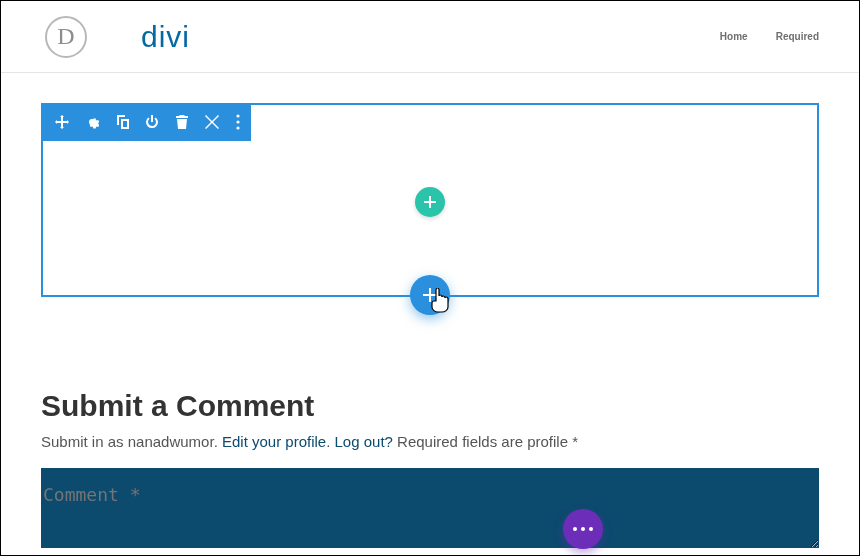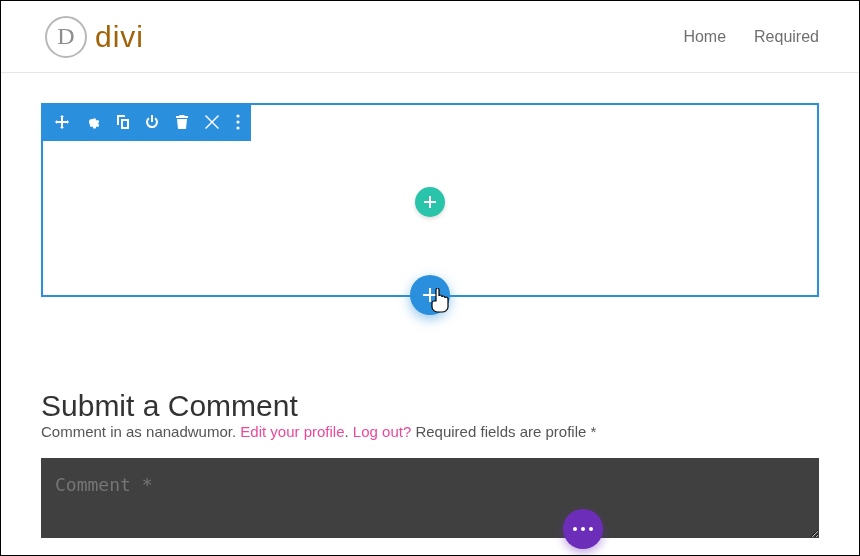--- a/index.html
+++ b/index.html
@@ -32,30 +32,31 @@
     border-radius: 50%;
     display: flex;
     align-items: center;
     justify-content: center;
     color: #8d8d8d;
     font-family: Georgia, serif;
     font-size: 24px;
   }
   .logo-text {
     font-size: 30px;
-    color: #a16207;
+    color: #0369a1;
     letter-spacing: 1px;
     font-weight: 300;
+    margin-left: 46px;
   }
   .nav {
     display: flex;
     gap: 28px;
-    font-size: 16px;
+    font-size: 10px;
     color: #6f6f6f;
-    font-weight: 400;
+    font-weight: 700;
   }
   .nav-item { cursor: pointer; white-space: nowrap; }
   .builder-section {
     margin: 30px 40px 0 40px;
     border: 2px solid #2a8fdc;
     position: relative;
     height: 194px;
     background: #fff;
   }
   .toolbar {
@@ -114,34 +115,35 @@
     pointer-events: none;
     z-index: 5;
   }
 
   .comments {
     margin: 92px 40px 0 40px;
   }
   .comments-title {
     font-size: 30px;
     color: #333;
-    font-weight: 400;
+    font-weight: 700;
+    margin-bottom: 10px;
   }
   .comments-meta {
     font-size: 15px;
     color: #555;
     margin-bottom: 18px;
   }
-  .comments-meta a { color: #ec4899; text-decoration: none; }
+  .comments-meta a { color: #0c4a6e; text-decoration: none; }
   .comment-box {
     width: 100%;
     height: 80px;
-    background: #404040;
+    background: #0c4a6e;
     border: none;
-    padding: 16px 14px;
+    padding: 16px 2px;
     font-size: 18px;
     color: #999;
   }
   .fab {
     position: absolute;
     width: 40px;
     height: 40px;
     background: #6c2eb9;
     border-radius: 50%;
     bottom: 6px;
@@ -209,21 +211,21 @@
   </div>
 </div>
 
 <svg class="cursor-pointer" width="22" height="26" viewBox="0 0 22 26">
   <path d="M7 2 L7 13 L5 13 C4 13 3 14 3 15 L3 19 C3 22 6 24 9 24 L13 24 C16 24 19 22 19 19 L19 11 C19 10 18 9 17 9 C17 9 16 9 16 10 C16 9 15 8 14 8 C13 8 13 9 13 9 C13 8 12 7 11 7 C10 7 10 8 10 8 L10 2 C10 1 9 0 8.5 0 C8 0 7 1 7 2 Z" fill="#fff" stroke="#000" stroke-width="1.2"></path>
 </svg>
 
 <div class="comments">
   <h2 class="comments-title">Submit a Comment</h2>
   <p class="comments-meta">
-    <span>Comment in as </span><span>nanadwumor</span>.
+    <span>Submit in as </span><span>nanadwumor</span>.
     <a href="#">Edit your profile</a>.
     <a href="#">Log out?</a>
     <span>Required fields are profile *</span>
   </p>
   <textarea class="comment-box" placeholder="Comment *" style=""></textarea>
 </div>
 
 <div class="fab">
   <span class="fab-dot"></span>
   <span class="fab-dot"></span>

